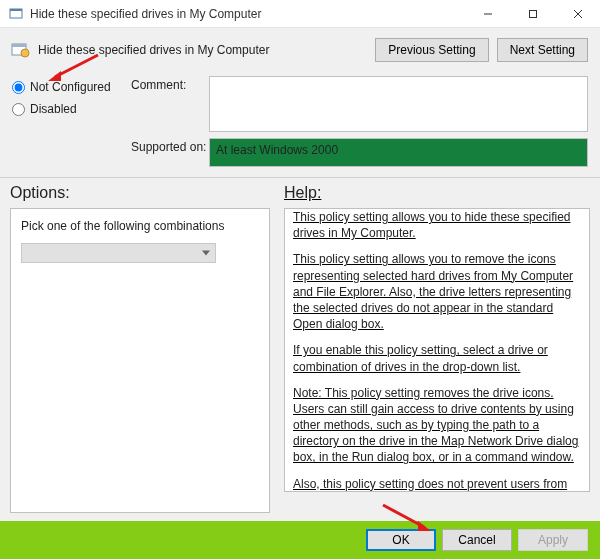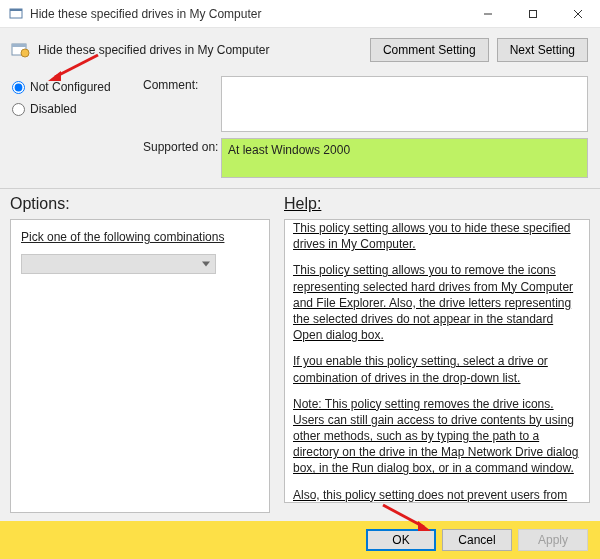--- a/index.html
+++ b/index.html
@@ -46,41 +46,41 @@
       border: 1px solid #adadad;
       padding: 4px 12px;
       font-size: 12px;
       font-family: inherit;
       cursor: pointer;
     }
     .config-area {
       background: #f0f0f0;
       padding: 6px 12px 10px 12px;
       display: flex;
-      gap: 16px;
+      gap: 4px;
     }
     .radios { width: 115px; padding-top: 4px; }
     .radio-item { display: flex; align-items: center; margin-bottom: 8px; color: #222; }
     .radio-item input { margin-right: 5px; }
     .kv-col { flex: 1; display: flex; flex-direction: column; gap: 6px; }
     .kv-row { display: flex; align-items: flex-start; }
     .kv-label { width: 78px; color: #222; padding-top: 2px; }
     .comment-box {
       flex: 1; height: 56px;
       border: 1px solid #c0c0c0;
       background: #fff;
       font-family: inherit; font-size: 12px;
       padding: 2px 4px;
       resize: none;
       overflow-y: scroll;
     }
     .supported-box {
-      flex: 1; height: 40px;
+      flex: 1; height: 29px;
       border: 1px solid #c0c0c0;
-      background: #bef264;
+      background: #15803d;
       font-family: inherit; font-size: 12px;
       padding: 4px 6px;
       overflow-y: scroll;
       color: #222;
     }
     .split {
       flex: 1;
       display: flex;
       background: #f0f0f0;
       border-top: 1px solid #d0d0d0;
@@ -88,21 +88,21 @@
     .col-options { width: 278px; padding: 6px 8px 8px 10px; display:flex; flex-direction:column; }
     .col-help { flex: 1; padding: 6px 10px 8px 6px; display:flex; flex-direction:column;text-decoration:underline; }
     .col-heading { font-size: 16px; color: #222; margin-bottom: 6px; }
     .panel {
       border: 1px solid #c0c0c0;
       background: #fff;
       flex: 1;
       overflow: auto;
     }
     .opt-panel { padding: 10px; }
-    .opt-label { font-size: 12px; color: #222; margin-bottom: 10px; text-decoration: underline; }
+    .opt-label { font-size: 12px; color: #222; margin-bottom: 10px; }
     .opt-select {
       width: 195px; height: 20px;
       background: #e1e1e1;
       border: 1px solid #c8c8c8;
       font-family: inherit; font-size: 12px;
       appearance: none;
       padding: 0 4px;
       position: relative;
     }
     .select-wrap { position: relative; width: 195px; }
@@ -112,21 +112,21 @@
       border-right: 4px solid transparent; border-top: 5px solid #666;
       transform: translateY(-50%);
       pointer-events: none;
     }
     .help-panel { padding: 0 8px; font-size: 12px; color: #222; overflow-y: scroll; max-height: 284px; line-height: 1.35; }
     .help-panel p { margin-bottom: 10px; }
     .help-panel p:last-child { margin-bottom: 0; }
     .footer {
       display: flex; justify-content: flex-end; gap: 6px;
       padding: 8px 12px;
-      background: #fde047;
+      background: #84cc16;
     }
     .f-btn {
       min-width: 70px; padding: 3px 14px;
       background: #e1e1e1; border: 1px solid #adadad;
       font-family: inherit; font-size: 12px; cursor: pointer;
     }
     .f-btn.default { border: 2px solid #0078d7; background:#e1e1e1; padding: 2px 13px; }
     .f-btn.disabled { color: #a0a0a0; border-color: #d0d0d0; }
     .arrow-red {
       position: absolute;
@@ -174,21 +174,21 @@
   <div class="header-row">
     <span class="header-icon">
       <svg viewBox="0 0 20 20" width="20" height="20">
           <rect x="2" y="4" width="14" height="11" fill="#fff" stroke="#7b95b0" stroke-width="1"></rect>
           <rect x="2" y="4" width="14" height="3" fill="#9db4cc"></rect>
           <circle cx="15" cy="13" r="4" fill="#f5c04a" stroke="#b8892d"></circle>
         </svg>
     </span>
     <span class="header-title">Hide these specified drives in My Computer</span>
     <div class="header-btns">
-      <button class="hdr-btn">Comment Setting</button>
+      <button class="hdr-btn">Previous Setting</button>
       <button class="hdr-btn">Next Setting</button>
     </div>
   </div>
 
   <div class="config-area">
     <div class="radios">
       <label class="radio-item">
         <input type="radio" name="state" checked="" style="">
         <span>Not Configured</span>
       </label>

